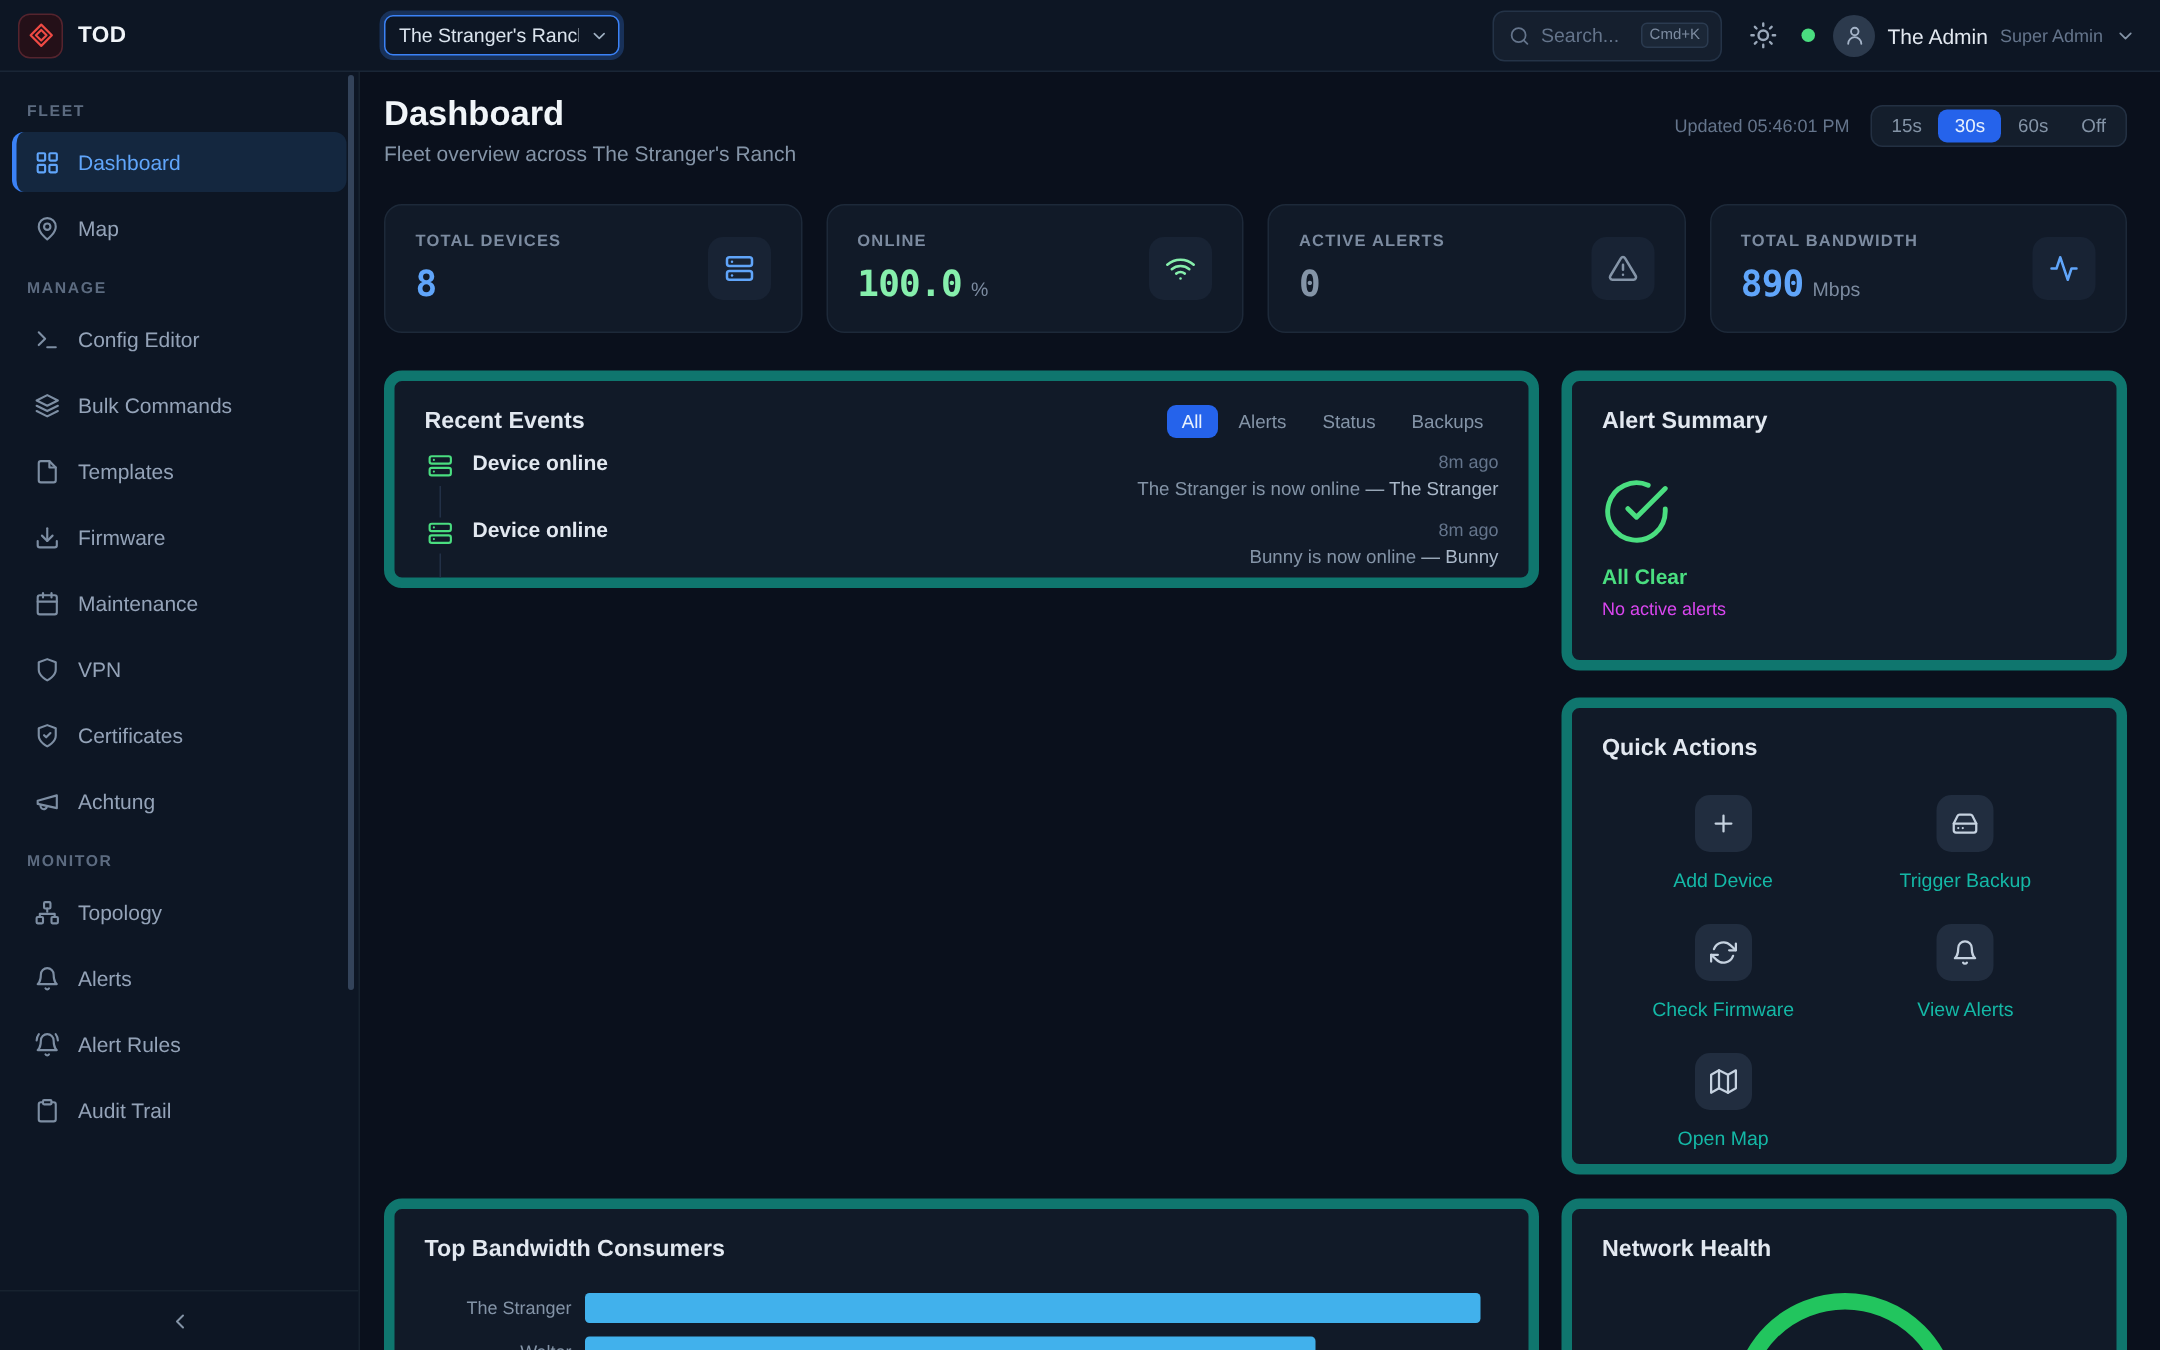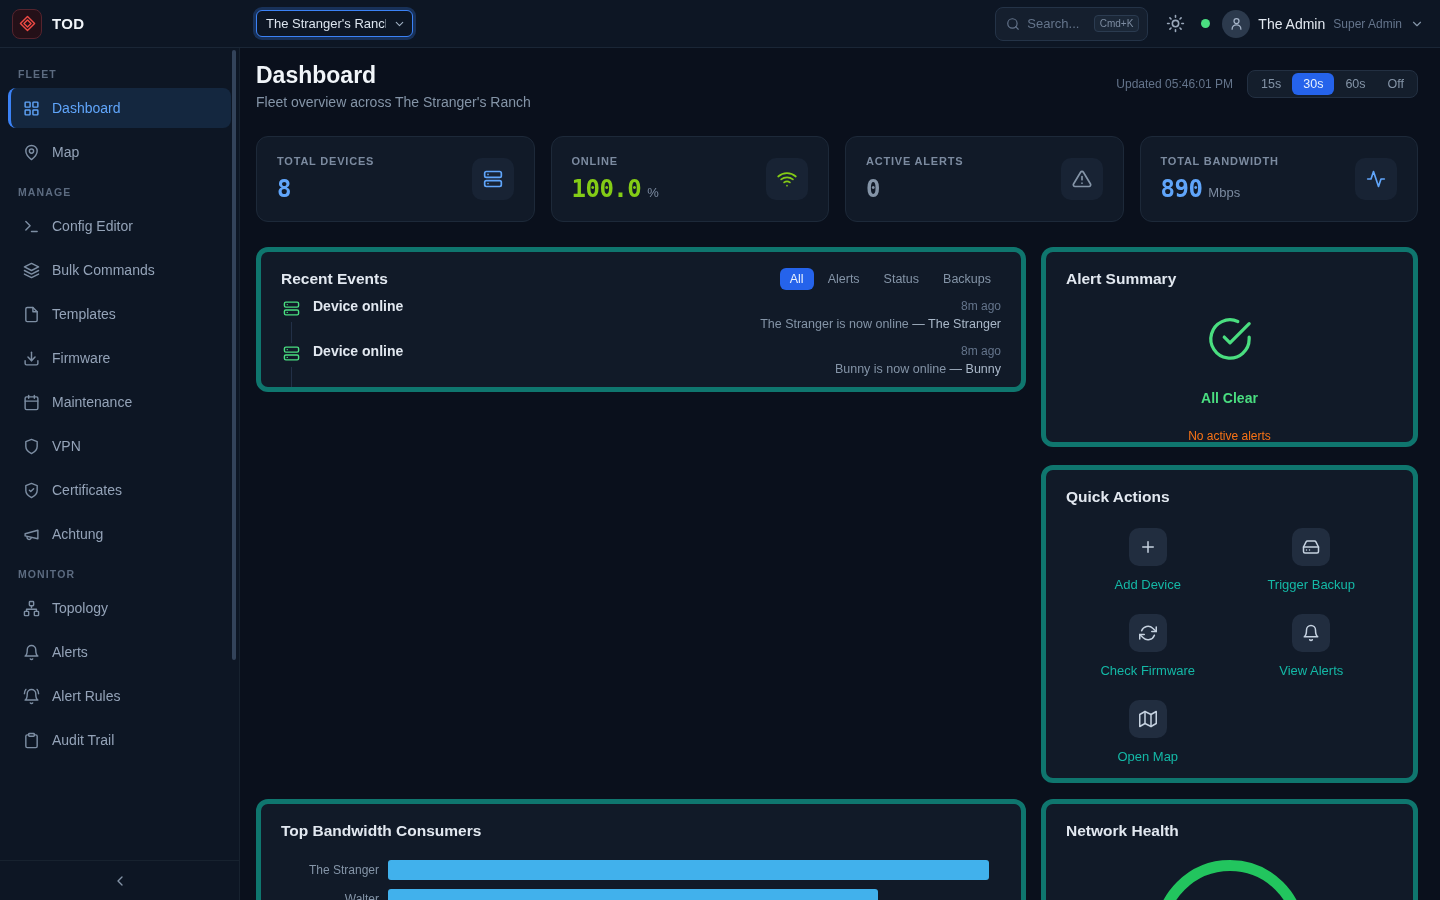--- a/index.html
+++ b/index.html
@@ -109,24 +109,24 @@
     background: #111a28; border: 1px solid #1d2939; border-radius: 12px;
     height: 86px; padding: 16px 20px;
     display: flex; justify-content: space-between; align-items: center;
   }
   .stat-label { font-size: 11px; font-weight: 700; letter-spacing: .8px; color: #7c8ba0; }
   .stat-value-row { display: flex; align-items: baseline; gap: 6px; margin-top: 8px; }
   .stat-value { font-family: "DejaVu Sans Mono", monospace; font-size: 24px; font-weight: 700; letter-spacing: -.5px; }
   .stat-suffix { font-size: 13px; color: #7c8ba0; }
   .stat-icon { width: 42px; height: 42px; border-radius: 10px; background: #182334; display: flex; align-items: center; justify-content: center; flex: none; }
   .stat-icon svg { width: 20px; height: 20px; }
-  .tone-blue { color: #60a5fa; } .tone-green { color: #84cc16; } .tone-muted { color: #8494a7; }
+  .tone-blue { color: #60a5fa; } .tone-green { color: #86efac; } .tone-muted { color: #8494a7; }
 
   .panels { display: grid; grid-template-columns: 1fr 377px; gap: 15px; margin-top: 25px; align-items: start; }
-  .panel { background: #111a28; border: 5px solid #0f766e; border-radius: 12px; padding: 16px 20px; }
+  .panel { background: #111a28; border: 7px solid #0f766e; border-radius: 12px; padding: 16px 20px; }
   .panel h2 { font-size: 15.5px; font-weight: 600; color: #e2e8f0; line-height: 22px; }
   .panel-head { display: flex; justify-content: space-between; align-items: center; }
 
   .filters { display: flex; gap: 4px; align-items: center; }
   .filter-pill { background: none; border: none; color: #8494a7; font-size: 12.5px; padding: 4px 10px; border-radius: 6px; cursor: pointer; }
   .filter-pill.active { background: #2563eb; color: #e8f1fd; }
 
   .events-panel { height: 145px; overflow: hidden; }
   .events { margin-top: 8px; }
   .event { display: flex; gap: 12px; }
@@ -141,25 +141,25 @@
   .ev-device { color: #aab8c9; }
 
   .bandwidth-panel { margin-top: 407px; height: 260px; overflow: hidden; }
   .bars { margin-top: 18px; }
   .bar-row { display: flex; align-items: center; margin-bottom: 9px; }
   .bar-label { width: 107px; flex: none; text-align: right; font-size: 12px; color: #8494a7; padding-right: 9px; white-space: nowrap; }
   .bar-track { flex: 1; }
   .bar-fill { height: 20px; border-radius: 3px; background: #41b1ec; }
 
   .alert-panel { height: 200px; overflow: hidden; }
-  .alert-center { display: flex; flex-direction: column; align-items: center; margin-top: 26px; gap: 16px; }
+  .alert-center { display: flex; flex-direction: column; margin-top: 26px; }
   .alert-check { width: 46px; height: 46px; color: #4ade80; }
   .alert-check svg { stroke-width: 1.7; }
   .all-clear { font-size: 14px; font-weight: 600; color: #4ade80; margin-top: 12px; }
-  .no-alerts { font-size: 12px; color: #f97316; margin-top: 7px; }
+  .no-alerts { font-size: 12px; color: #d946ef; margin-top: 7px; }
 
   .qa-panel { margin-top: 18px; height: 318px; overflow: hidden; }
   .qa-grid { display: grid; grid-template-columns: 1fr 1fr; row-gap: 22px; margin-top: 20px; }
   .qa { background: none; border: none; display: flex; flex-direction: column; align-items: center; cursor: pointer; }
   .qa-icon { width: 38px; height: 38px; border-radius: 10px; background: #212d3f; color: #c6d2e0; display: flex; align-items: center; justify-content: center; }
   .qa-icon svg { width: 18px; height: 18px; }
   .qa-label { font-size: 13px; color: #14b8a6; margin-top: 11px; }
 
   .health-panel { margin-top: 16px; height: 260px; overflow: hidden; }
   .health-ring { width: 150px; height: 150px; border-radius: 50%; border: 11px solid #22c55e; margin: 18px auto 0; }

